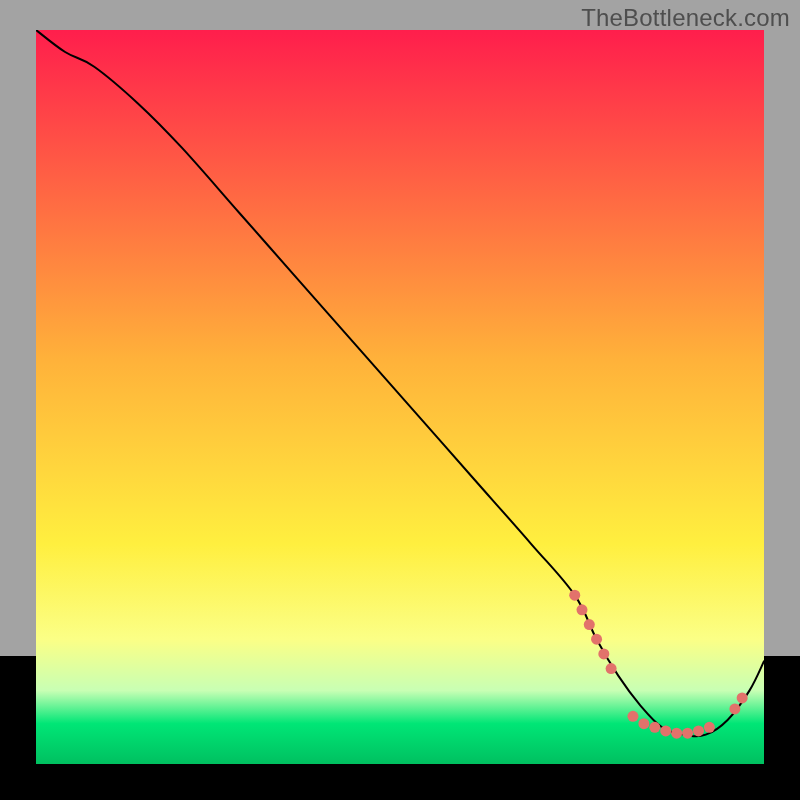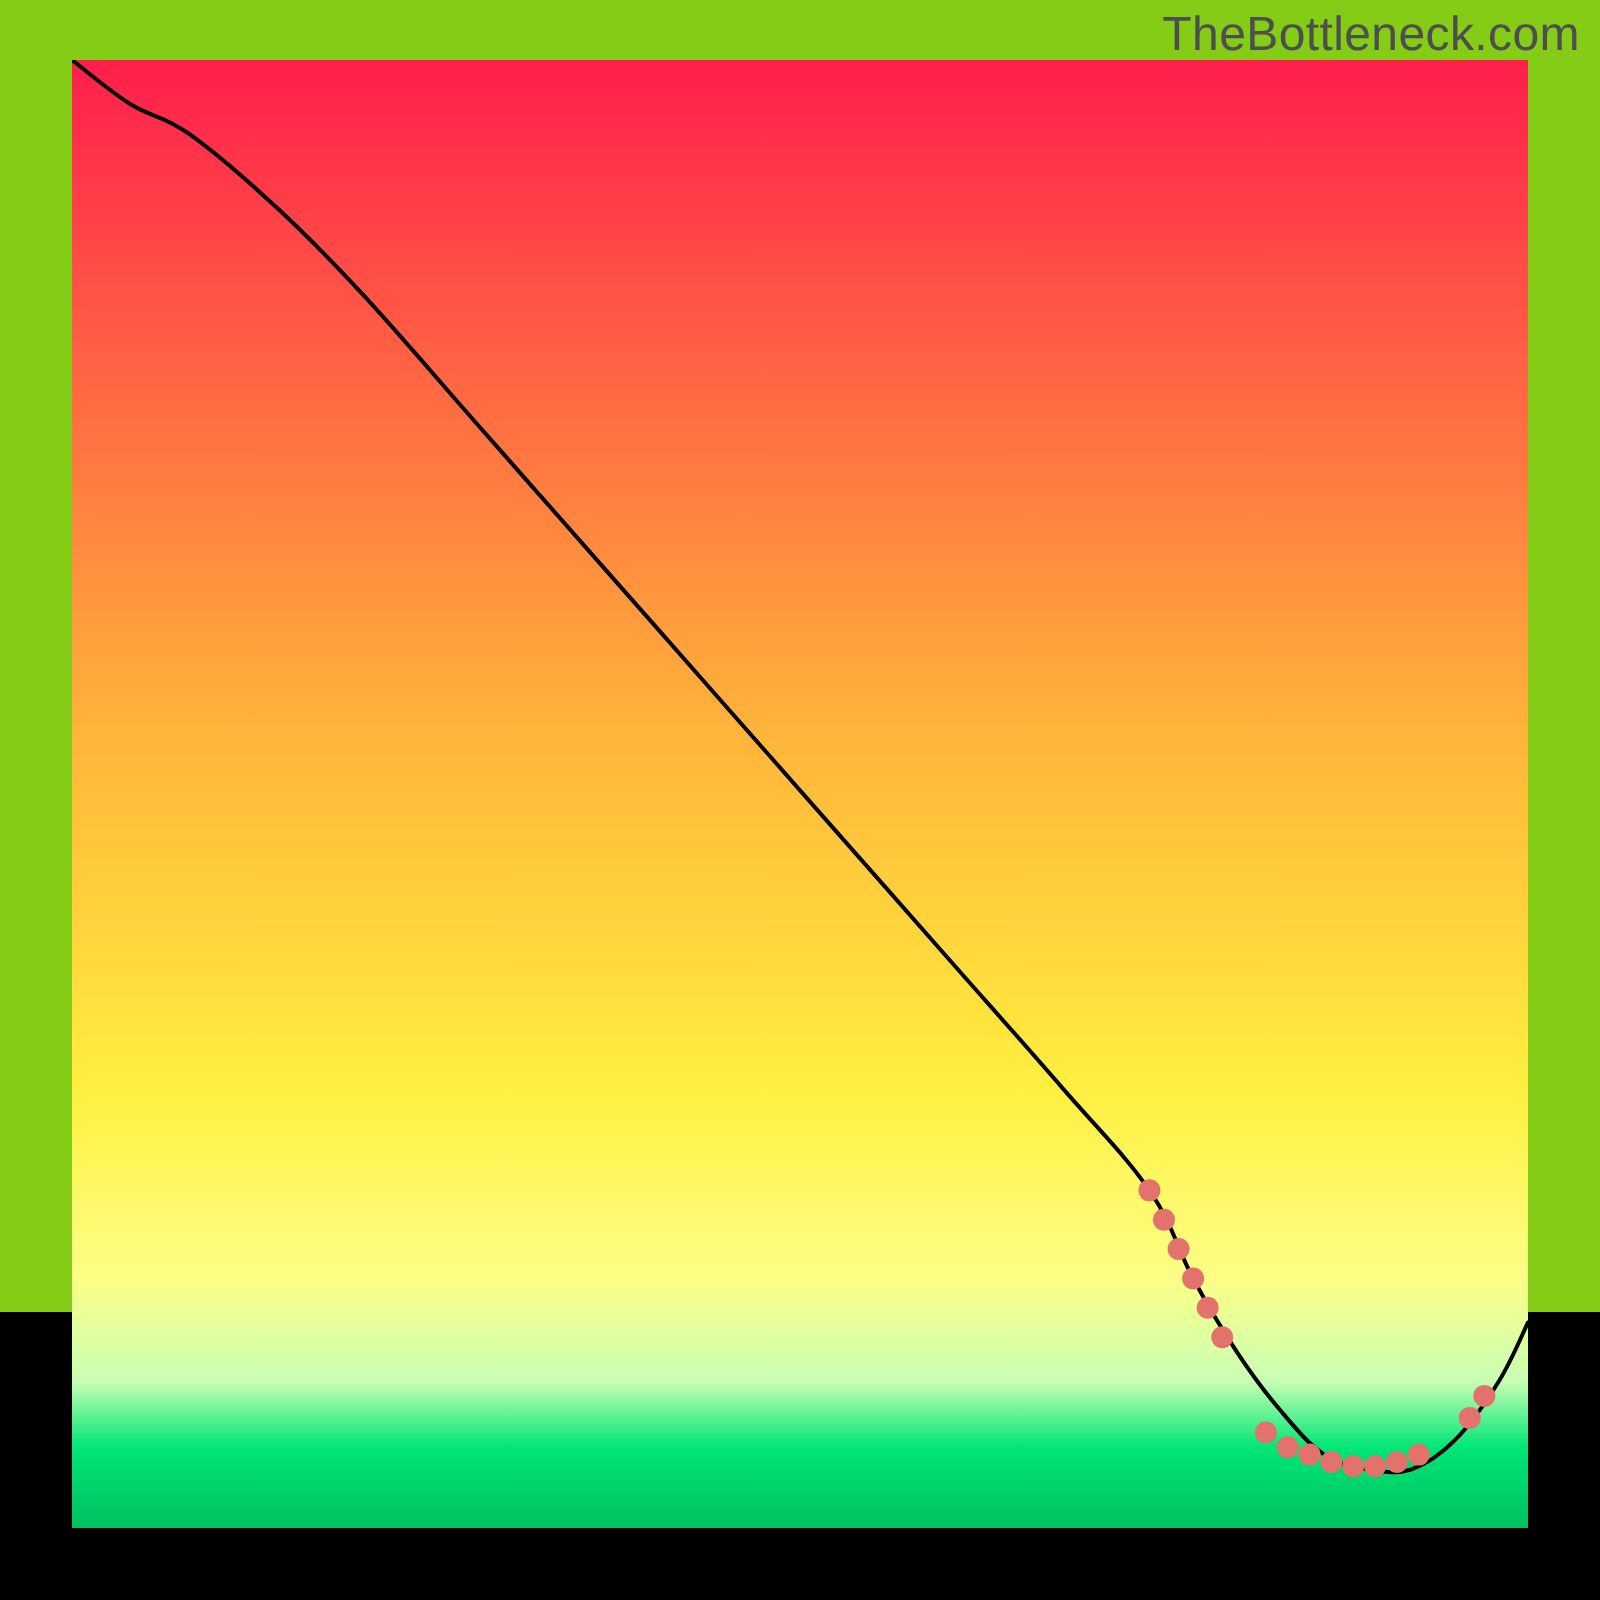--- a/index.html
+++ b/index.html
@@ -1,21 +1,21 @@
 <!DOCTYPE html>
 <html><head>
 <meta charset="utf-8">
 <style>
   * { margin: 0; padding: 0; box-sizing: border-box; }
   html, body { width: 800px; height: 800px; background: #000; overflow: hidden; }
   .container {
     position: relative;
     width: 800px;
     height: 656px;
-    background: #84cc16;
+    background: #a3a3a3;
   }
   .watermark {
     position: absolute;
     top: 4px;
     right: 10px;
     font-family: Arial, Helvetica, sans-serif;
     font-size: 24px;
     color: #4e4e4e;
     letter-spacing: 0.2px;
     z-index: 5;

